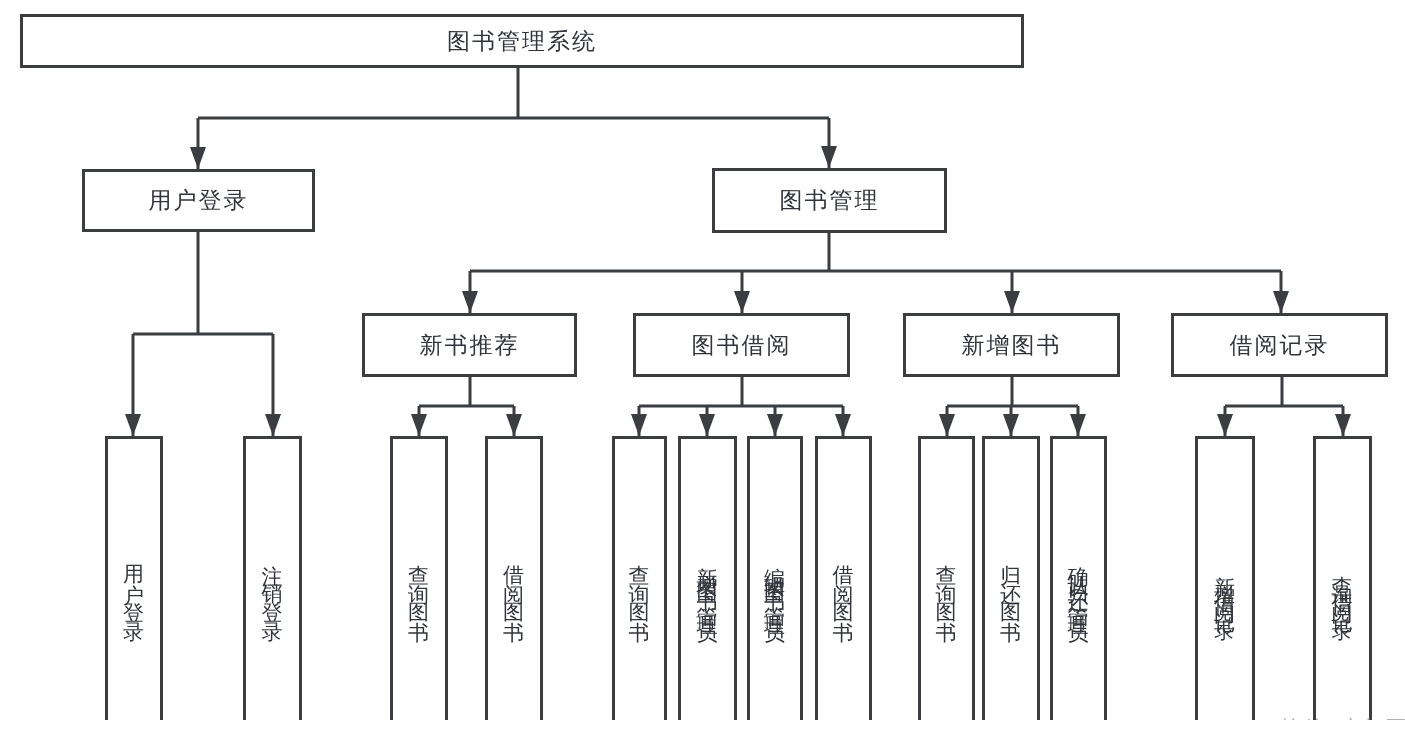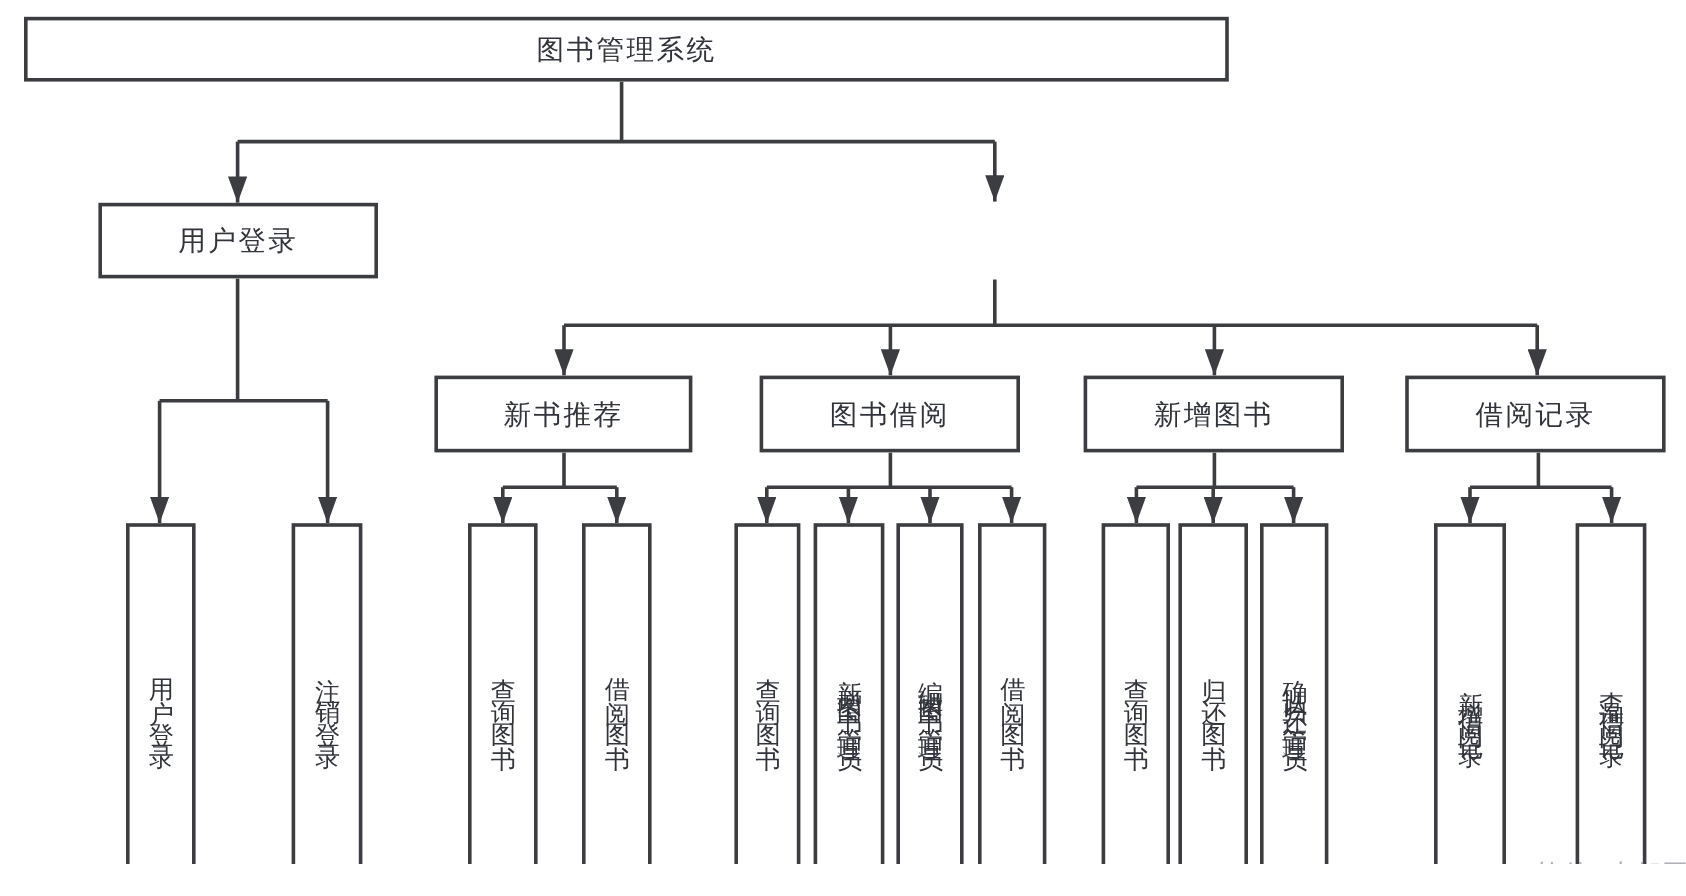--- a/index.html
+++ b/index.html
@@ -99,20 +99,23 @@
     </g>
   </svg>
 
   <div class="node h" style="left:20px;top:14px;width:1004px;height:54px">
     <span class="label">图书管理系统</span>
   </div>
 
   <div class="node h" style="left:82px;top:169px;width:233px;height:63px">
     <span class="label">用户登录</span>
   </div>
+  <div class="node h" style="left:712px;top:168px;width:235px;height:65px">
+    <span class="label">图书管理</span>
+  </div>
 
   <div class="node h" style="left:362px;top:313px;width:215px;height:64px">
     <span class="label">新书推荐</span>
   </div>
   <div class="node h" style="left:633px;top:313px;width:217px;height:64px">
     <span class="label">图书借阅</span>
   </div>
   <div class="node h" style="left:903px;top:313px;width:217px;height:64px">
     <span class="label">新增图书</span>
   </div>

